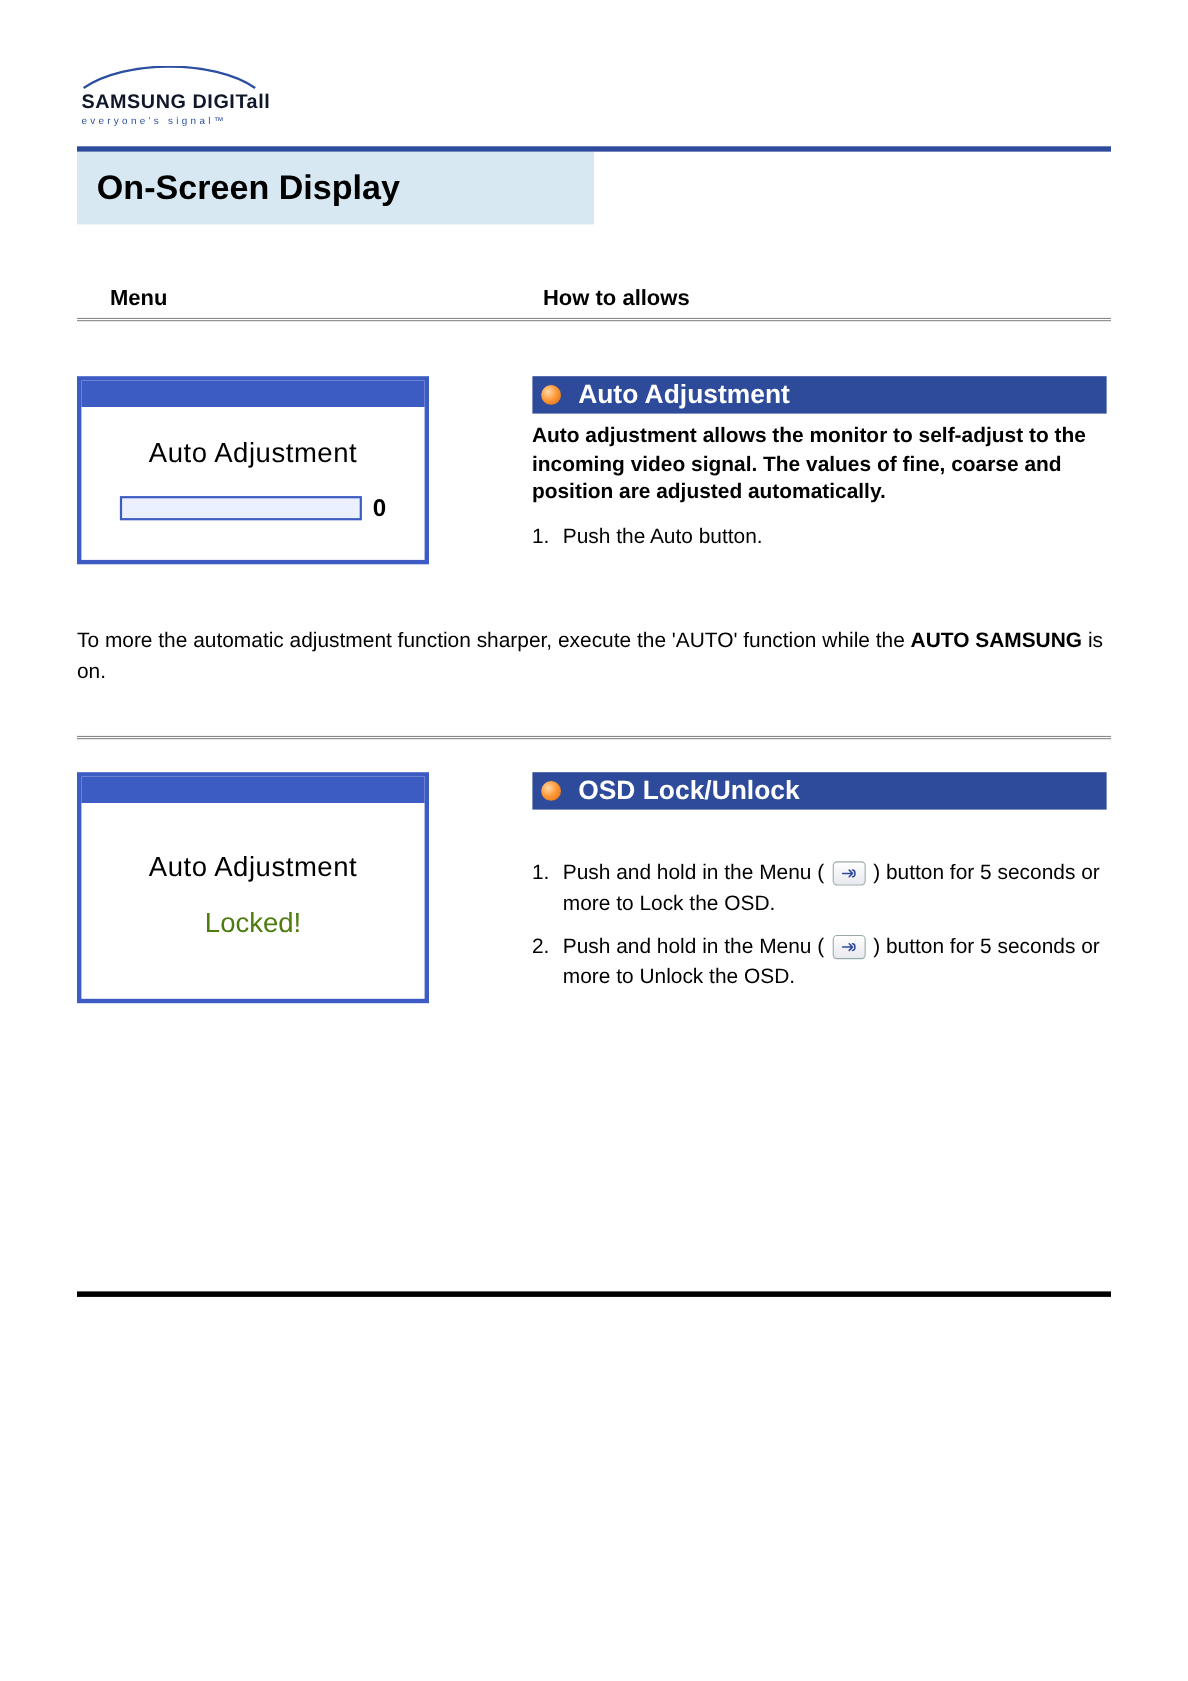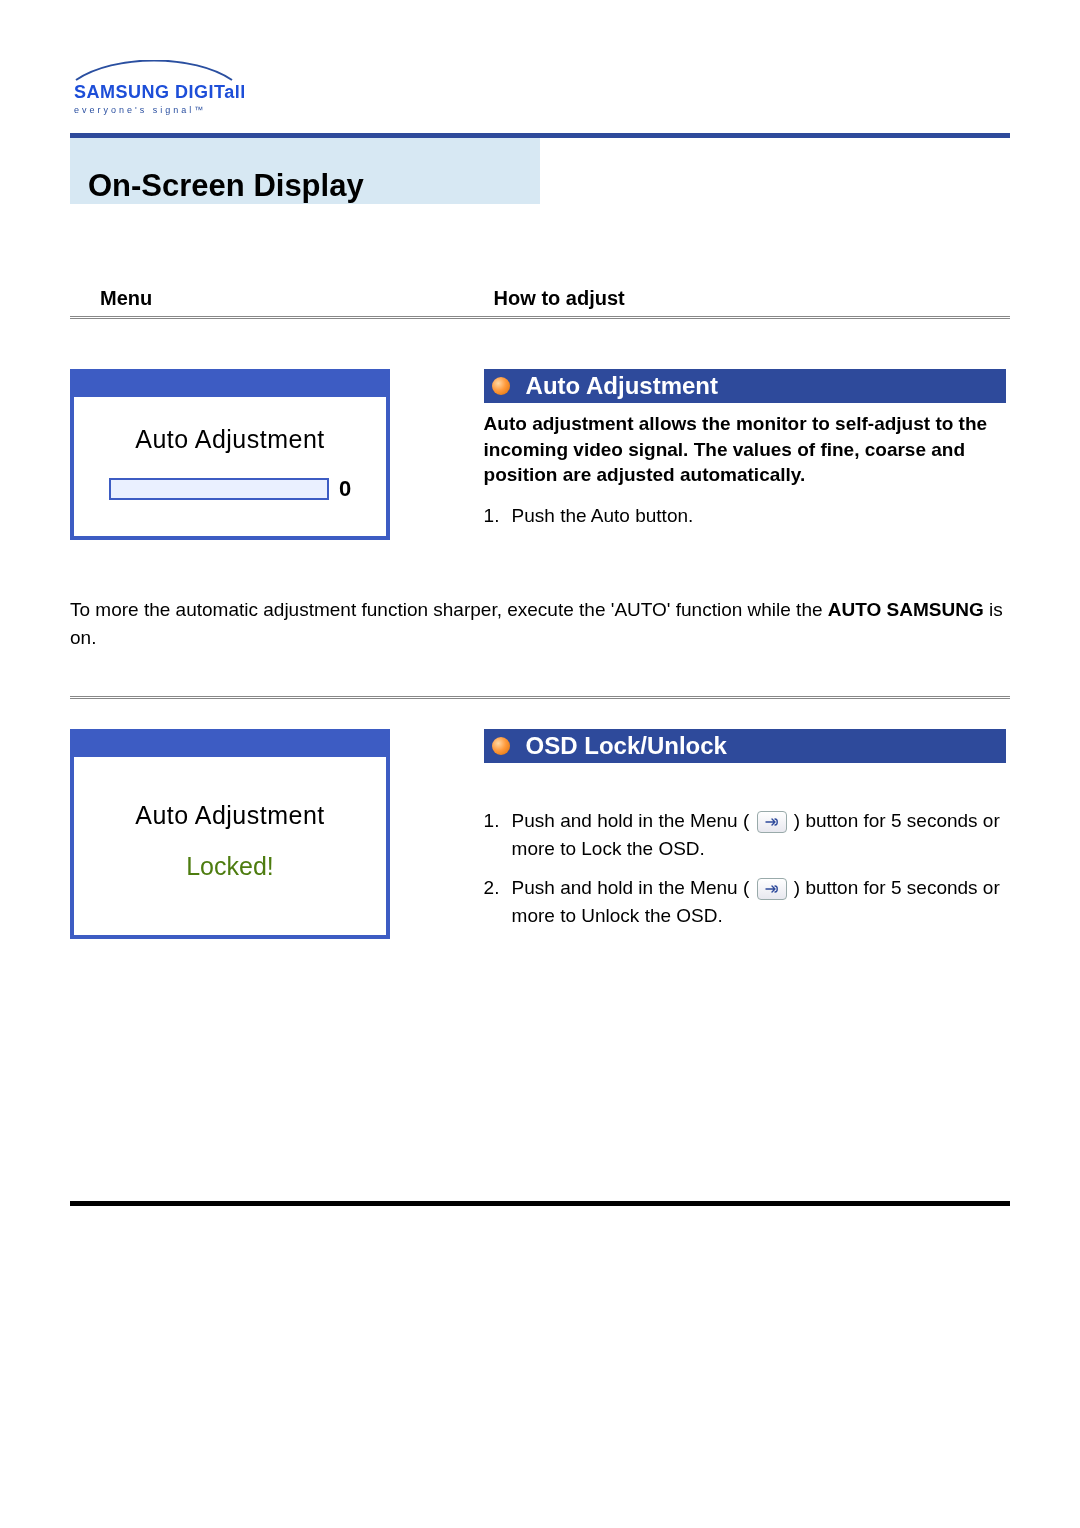--- a/index.html
+++ b/index.html
@@ -19,21 +19,21 @@
   .logo-swoosh {
     width: 160px;
     height: 22px;
     position: relative;
   }
   .logo-swoosh svg { display: block; }
   .logo-text1 {
     font-family: Arial, Helvetica, sans-serif;
     font-weight: bold;
     font-size: 18px;
-    color: #1d4ed8;
+    color: #0f172a;
     letter-spacing: 0.5px;
   }
   .logo-tag {
     font-size: 9px;
     letter-spacing: 3px;
     color: #2a4fa0;
     margin-top: 2px;
   }
 
   .hr-top {
@@ -43,38 +43,38 @@
   }
   .title-bar-wrap {
     display: flex;
     margin-top: 0;
   }
   .title-bar-left {
     background: #d7e8f3;
     flex: 0 0 50%;
     height: 66px;
     display: flex;
-    align-items: flex-end;
+    align-items: center;
     padding-left: 18px;
     box-sizing: border-box;
   }
   .title-bar-right {
     background: #ffffff;
     flex: 1;
     height: 66px;
   }
   .page-title {
     font-size: 31px;
     font-weight: bold;
     color: #000;
   }
 
   .columns-header {
     display: flex;
-    margin-top: 83px;
+    margin-top: 56px;
     border-bottom: 3px double #888; 
     padding-bottom: 6px;
     justify-content: space-between;
   }
   .col-menu-h {
     width: 44%;
     font-weight: bold;
     font-size: 20px;
     padding-left: 30px;
     box-sizing: border-box;
@@ -238,21 +238,21 @@
 
   <div class="title-bar-wrap">
     <div class="title-bar-left">
       <span class="page-title">On-Screen Display</span>
     </div>
     <div class="title-bar-right"></div>
   </div>
 
   <div class="columns-header">
     <div class="col-menu-h">Menu</div>
-    <div class="col-howto-h">How to adjust</div>
+    <div class="col-howto-h">How to allows</div>
   </div>
 
   <div class="section">
     <div class="menu-col">
       <div class="osd-box">
         <div class="osd-titlebar"></div>
         <div class="osd-body">
           <div class="osd-h">Auto Adjustment</div>
           <div class="osd-progress-row">
             <div class="osd-progress"></div>

